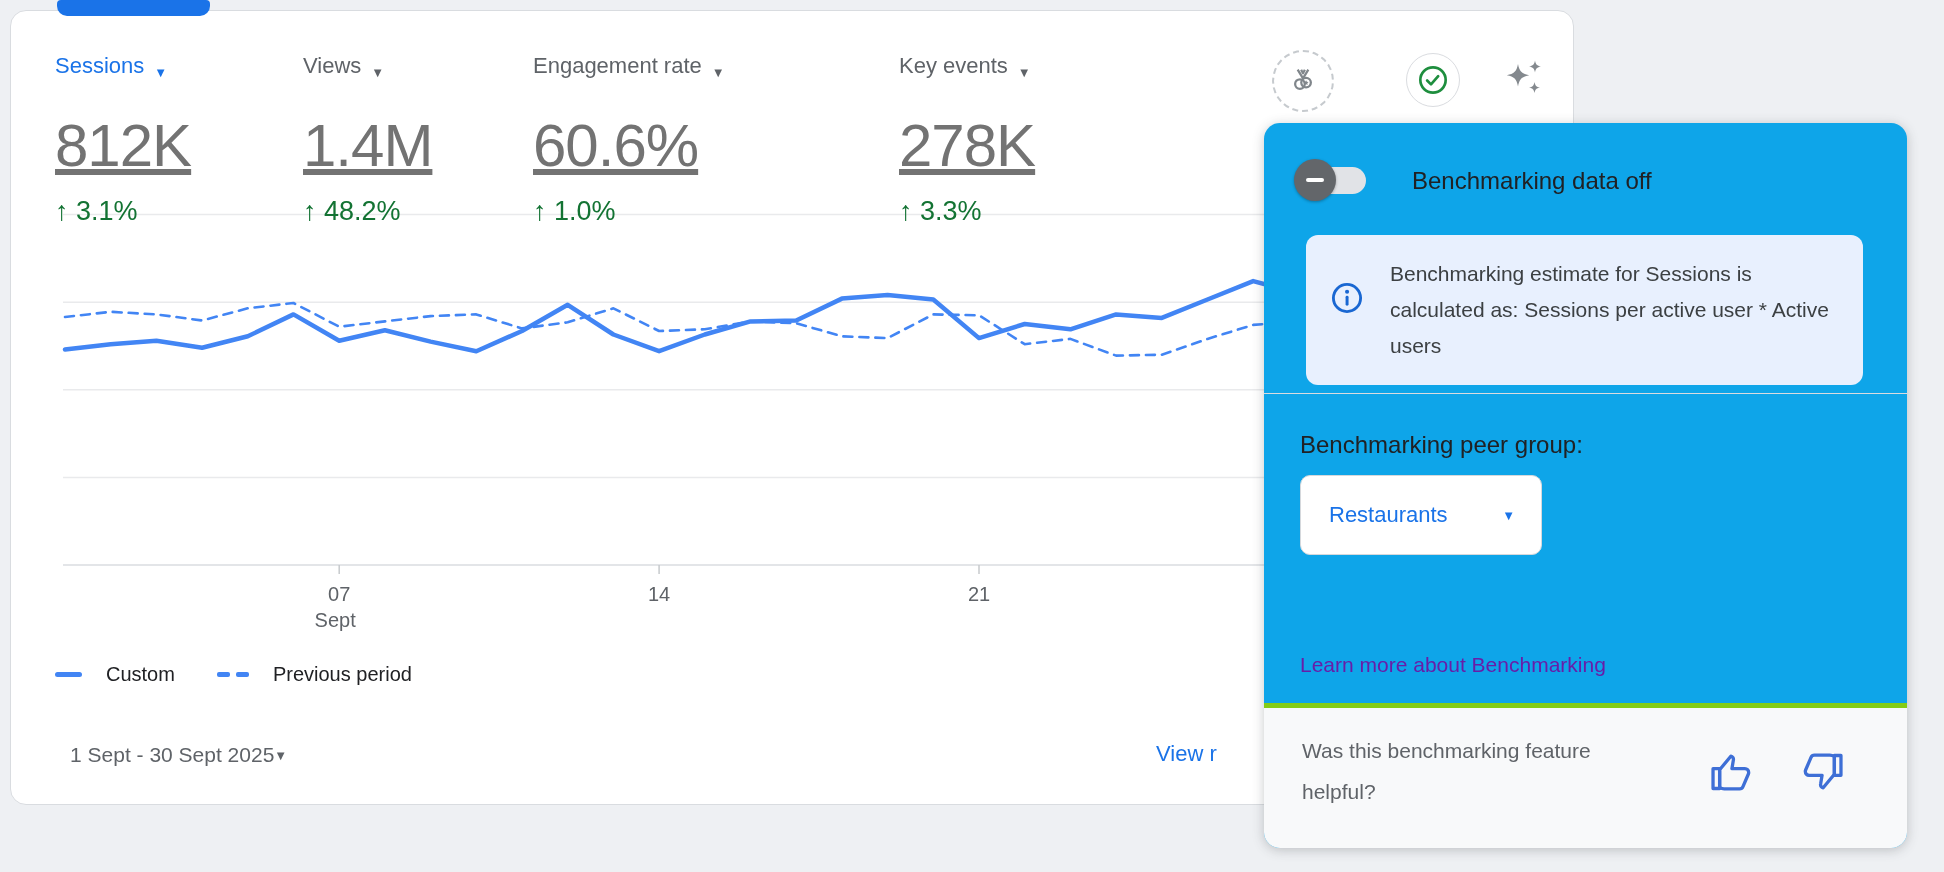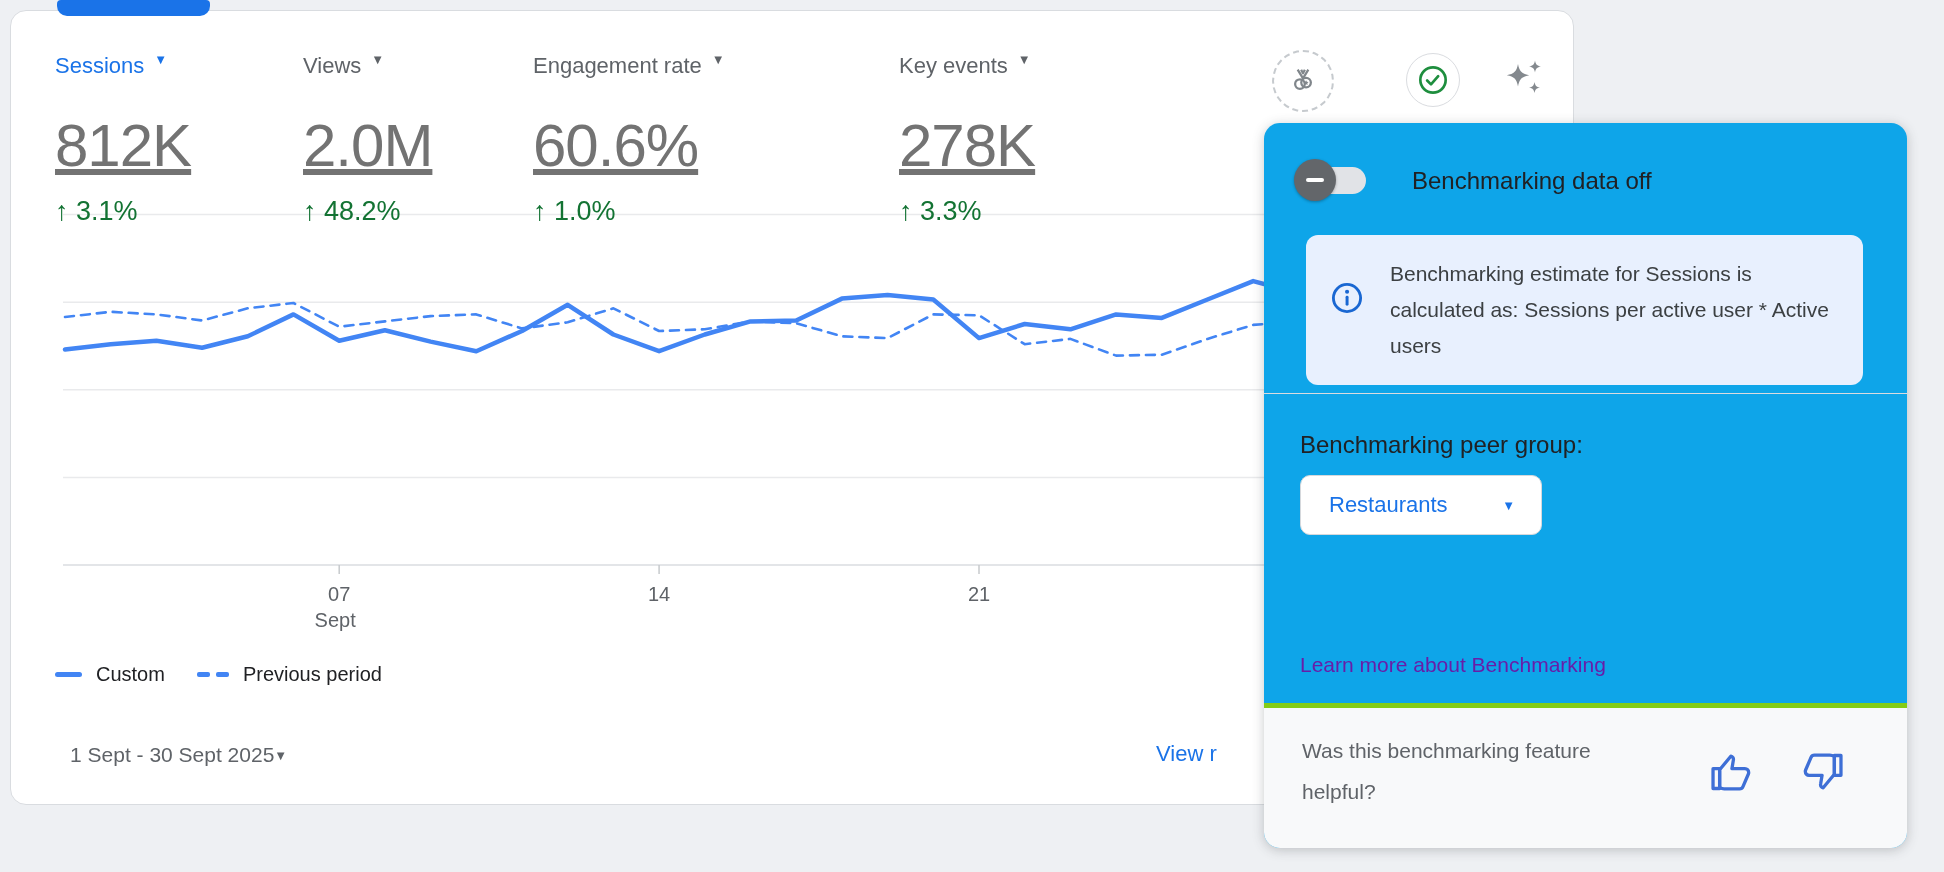--- a/index.html
+++ b/index.html
@@ -3,35 +3,35 @@
 <meta charset="utf-8">
 <style>
   html,body{margin:0;padding:0;background:#eef0f3;font-family:"Liberation Sans",sans-serif;}
   .page{position:relative;width:1944px;height:872px;overflow:hidden;}
   .card{position:absolute;left:10px;top:10px;width:1562px;height:793px;background:#ffffff;
         border:1px solid #d9dce0;border-radius:16px;}
   .tab-pill{position:absolute;left:57px;top:0;width:153px;height:16px;background:#1a73e8;
         border-radius:4px 4px 10px 10px;z-index:3;cursor:pointer;}
   
   .metric{position:absolute;top:42px;}
-  .metric .mlabel{font-size:22px;color:#5f6368;cursor:pointer;display:flex;align-items:flex-start;gap:10px;}
+  .metric .mlabel{font-size:22px;color:#5f6368;cursor:pointer;display:flex;align-items:flex-end;gap:10px;}
   .metric.selected .mlabel{color:#1a73e8;font-weight:500;}
   .metric .caret{font-size:13px;line-height:1;}
   .metric .mvalue{font-size:60px;color:#737373;letter-spacing:-1px;margin-top:32px;text-decoration:underline;}
   .metric .mdelta{font-size:27px;color:#137333;margin-top:16px;}
   .m-sessions{left:44px;} .m-views{left:292px;} .m-engagement{left:522px;} .m-keyevents{left:888px;}
   
   .iconbtn{position:absolute;display:flex;align-items:center;justify-content:center;cursor:pointer;}
   .medal-wrap{left:1261px;top:39px;width:58px;height:58px;border:2px dashed #c6cace;border-radius:50%;}
   .check-wrap{left:1395px;top:42px;width:52px;height:52px;border:1.5px solid #dadce0;border-radius:50%;background:#fff;}
   .sparkle-wrap{left:1488px;top:44px;width:48px;height:48px;}
   
   #chart-svg{position:absolute;left:0;top:0;width:1562px;height:793px;}
   
-  .legend{position:absolute;left:44px;top:652px;display:flex;align-items:center;gap:14px;font-size:20px;color:#202124;}
+  .legend{position:absolute;left:44px;top:652px;display:flex;align-items:center;gap:24px;font-size:20px;color:#202124;}
   .lg-solid{width:27px;height:5px;border-radius:3px;background:#4285f4;}
   .lg-dashes{display:flex;gap:6px;margin-left:18px;}
   .lg-dash{width:13px;height:5px;border-radius:2px;background:#4285f4;}
   
   .date-range{position:absolute;left:59px;top:732px;font-size:21px;color:#5f6368;display:flex;align-items:center;cursor:pointer;}
   .date-range .caret{font-size:13px;}
   .view-link{position:absolute;left:1145px;top:730px;width:132px;overflow:hidden;white-space:nowrap;
              font-size:22px;font-weight:500;color:#1a73e8;cursor:pointer;z-index:2;}
   
   .popover{position:absolute;left:1264px;top:123px;width:643px;height:725px;background:#0ea5e9;
@@ -40,21 +40,21 @@
            background:#63666a;box-shadow:0 1px 3px rgba(0,0,0,.3);z-index:2;cursor:pointer;
            display:flex;align-items:center;justify-content:center;}
   .toggle-thumb .minus{width:18px;height:3.5px;border-radius:2px;background:#fff;}
   .toggle-track{position:absolute;left:42px;top:44px;width:60px;height:27px;border-radius:14px;background:#e1e3e7;cursor:pointer;}
   .pop-title{position:absolute;left:148px;top:44px;font-size:24px;font-weight:500;color:#202124;}
   .info-box{position:absolute;left:42px;top:112px;width:557px;height:150px;background:#e8f0fe;border-radius:12px;}
   .info-icon{position:absolute;left:24px;top:46px;}
   .info-text{position:absolute;left:84px;top:21px;right:18px;font-size:21px;line-height:36px;color:#3c4043;}
   .pop-divider{position:absolute;left:0;right:0;top:270px;border-top:1px solid #dadce0;}
   .peer-heading{position:absolute;left:36px;top:308px;font-size:24px;font-weight:500;color:#202124;}
-  .peer-select{position:absolute;left:36px;top:352px;width:242px;height:60px;border:1px solid #d5d8dc;border-radius:10px;
+  .peer-select{position:absolute;left:36px;top:352px;width:242px;height:80px;border:1px solid #d5d8dc;border-radius:10px;
            background:#fff;display:flex;align-items:center;justify-content:space-between;padding:0 26px 0 28px;
            box-sizing:border-box;cursor:pointer;}
   .peer-select .val{font-size:22px;color:#1a73e8;}
   .peer-select .caret{font-size:13px;color:#1a73e8;}
   .peer-desc{position:absolute;left:36px;top:448px;width:566px;font-size:21px;line-height:35px;color:#3c4043;}
   .learn-link{position:absolute;left:36px;top:530px;font-size:21px;color:#681da8;cursor:pointer;}
   .pop-footer{position:absolute;left:0;right:0;bottom:0;height:140px;background:#f8f9fa;
            border-top:5px solid #84cc16;border-radius:0 0 16px 16px;}
   .feedback-q{position:absolute;left:38px;top:22px;width:330px;font-size:21px;line-height:41px;color:#5f6368;}
   .thumb{position:absolute;top:42px;width:44px;height:44px;cursor:pointer;}
@@ -94,21 +94,21 @@
         <span>↑</span>
         <span>3.1%</span>
       </div>
     </div>
 
     <div class="metric m-views">
       <div class="mlabel">
         <span>Views</span>
         <span class="caret">▼</span>
       </div>
-      <div class="mvalue">2.0M</div>
+      <div class="mvalue">1.4M</div>
       <div class="mdelta">
         <span>↑</span>
         <span>48.2%</span>
       </div>
     </div>
 
     <div class="metric m-engagement">
       <div class="mlabel">
         <span>Engagement rate</span>
         <span class="caret">▼</span>

